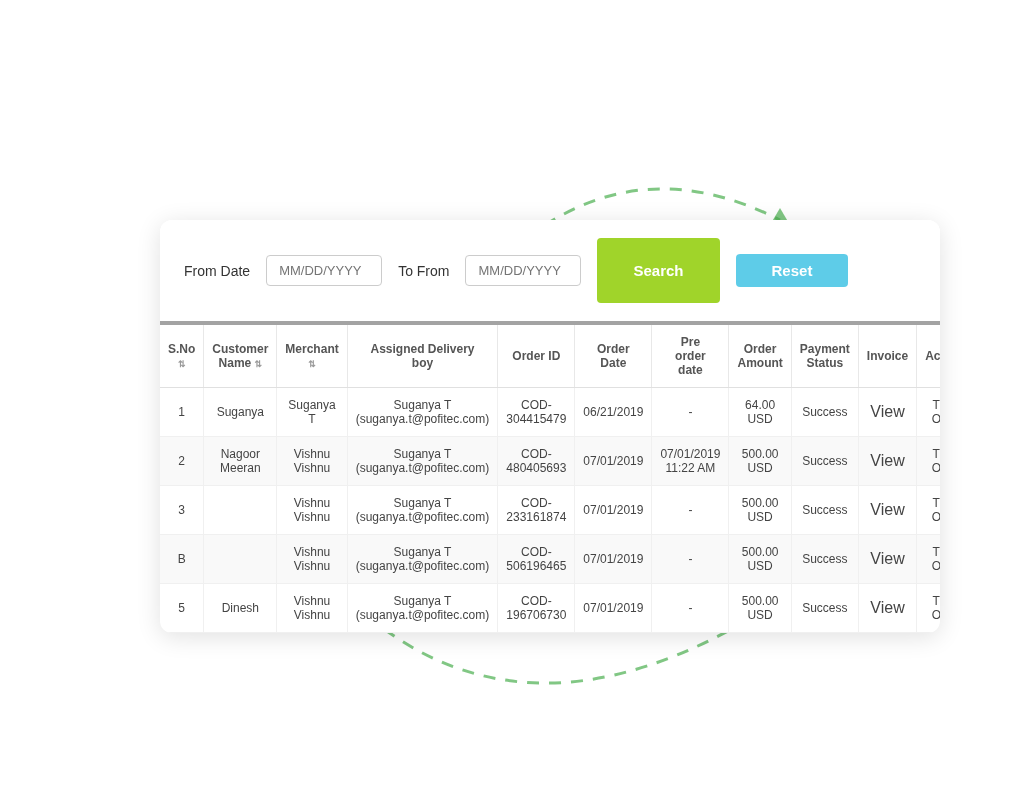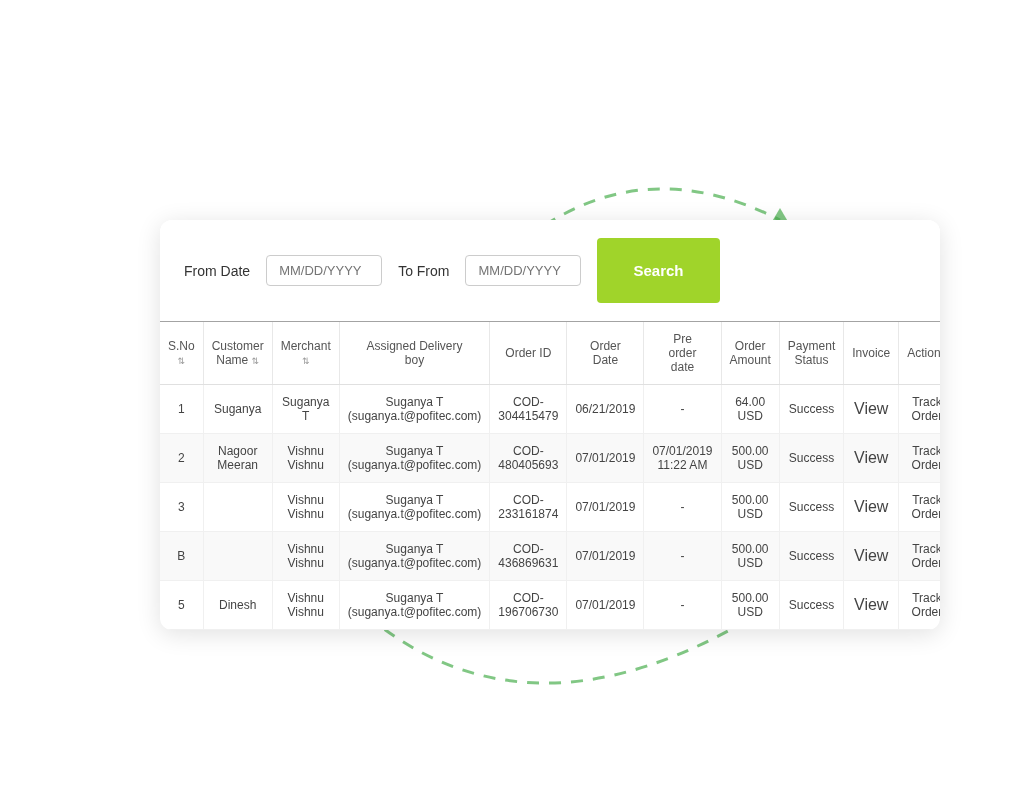--- a/index.html
+++ b/index.html
@@ -70,21 +70,21 @@
       z-index: 5;
     }
 
     
     .search-bar {
       display: flex;
       align-items: center;
       padding: 18px 24px;
       background: #fff;
       gap: 16px;
-      border-bottom: 1px solid #a3a3a3;
+      border-bottom: 4px solid #a3a3a3;
     }
 
     .field-label {
       font-size: 14px;
       color: #333;
       font-weight: 500;
       white-space: nowrap;
     }
 
     .date-input {
@@ -129,21 +129,21 @@
     }
 
     .data-table thead tr {
       background: #fff;
     }
 
     .data-table th {
       padding: 10px 8px;
       text-align: center;
       color: #555;
-      font-weight: 400;
+      font-weight: 700;
       border-bottom: 1px solid #e0e0e0;
       border-right: 1px solid #e8e8e8;
       font-size: 12px;
     }
 
     .data-table th:last-child {
       border-right: none;
     }
 
     .data-table td {
@@ -202,20 +202,21 @@
 
 
   <div class="main-card">
 
     <div class="search-bar">
       <span class="field-label">From Date</span>
       <input class="date-input" type="text" placeholder="MM/DD/YYYY" style="">
       <span class="field-label">To From</span>
       <input class="date-input" type="text" placeholder="MM/DD/YYYY" style="">
       <button class="search-btn">Search</button>
+      <button class="reset-btn">Reset</button>
     </div>
 
     <div style="overflow-x:auto;">
       <table class="data-table">
         <thead>
           <tr>
             <th>S.No <span class="sort-arrow">⇅</span></th>
             <th>Customer<br>Name <span class="sort-arrow">⇅</span></th>
             <th>Merchant <span class="sort-arrow">⇅</span></th>
             <th>Assigned Delivery<br>boy</th>
@@ -266,21 +267,21 @@
               <td>500.00 USD</td>
               <td>Success</td>
               <td><a href="#" class="view-link">View</a></td>
               <td><span class="track-btn">Track Order</span></td>
             </tr>
             <tr>
               <td>B</td>
               <td></td>
               <td>Vishnu Vishnu</td>
               <td>Suganya T<br>(suganya.t@pofitec.com)</td>
-              <td>COD-436869631</td>
+              <td>COD-506196465</td>
               <td>07/01/2019</td>
               <td>-</td>
               <td>500.00 USD</td>
               <td>Success</td>
               <td><a href="#" class="view-link">View</a></td>
               <td><span class="track-btn">Track Order</span></td>
             </tr>
             <tr>
               <td>5</td>
               <td>Dinesh</td>

